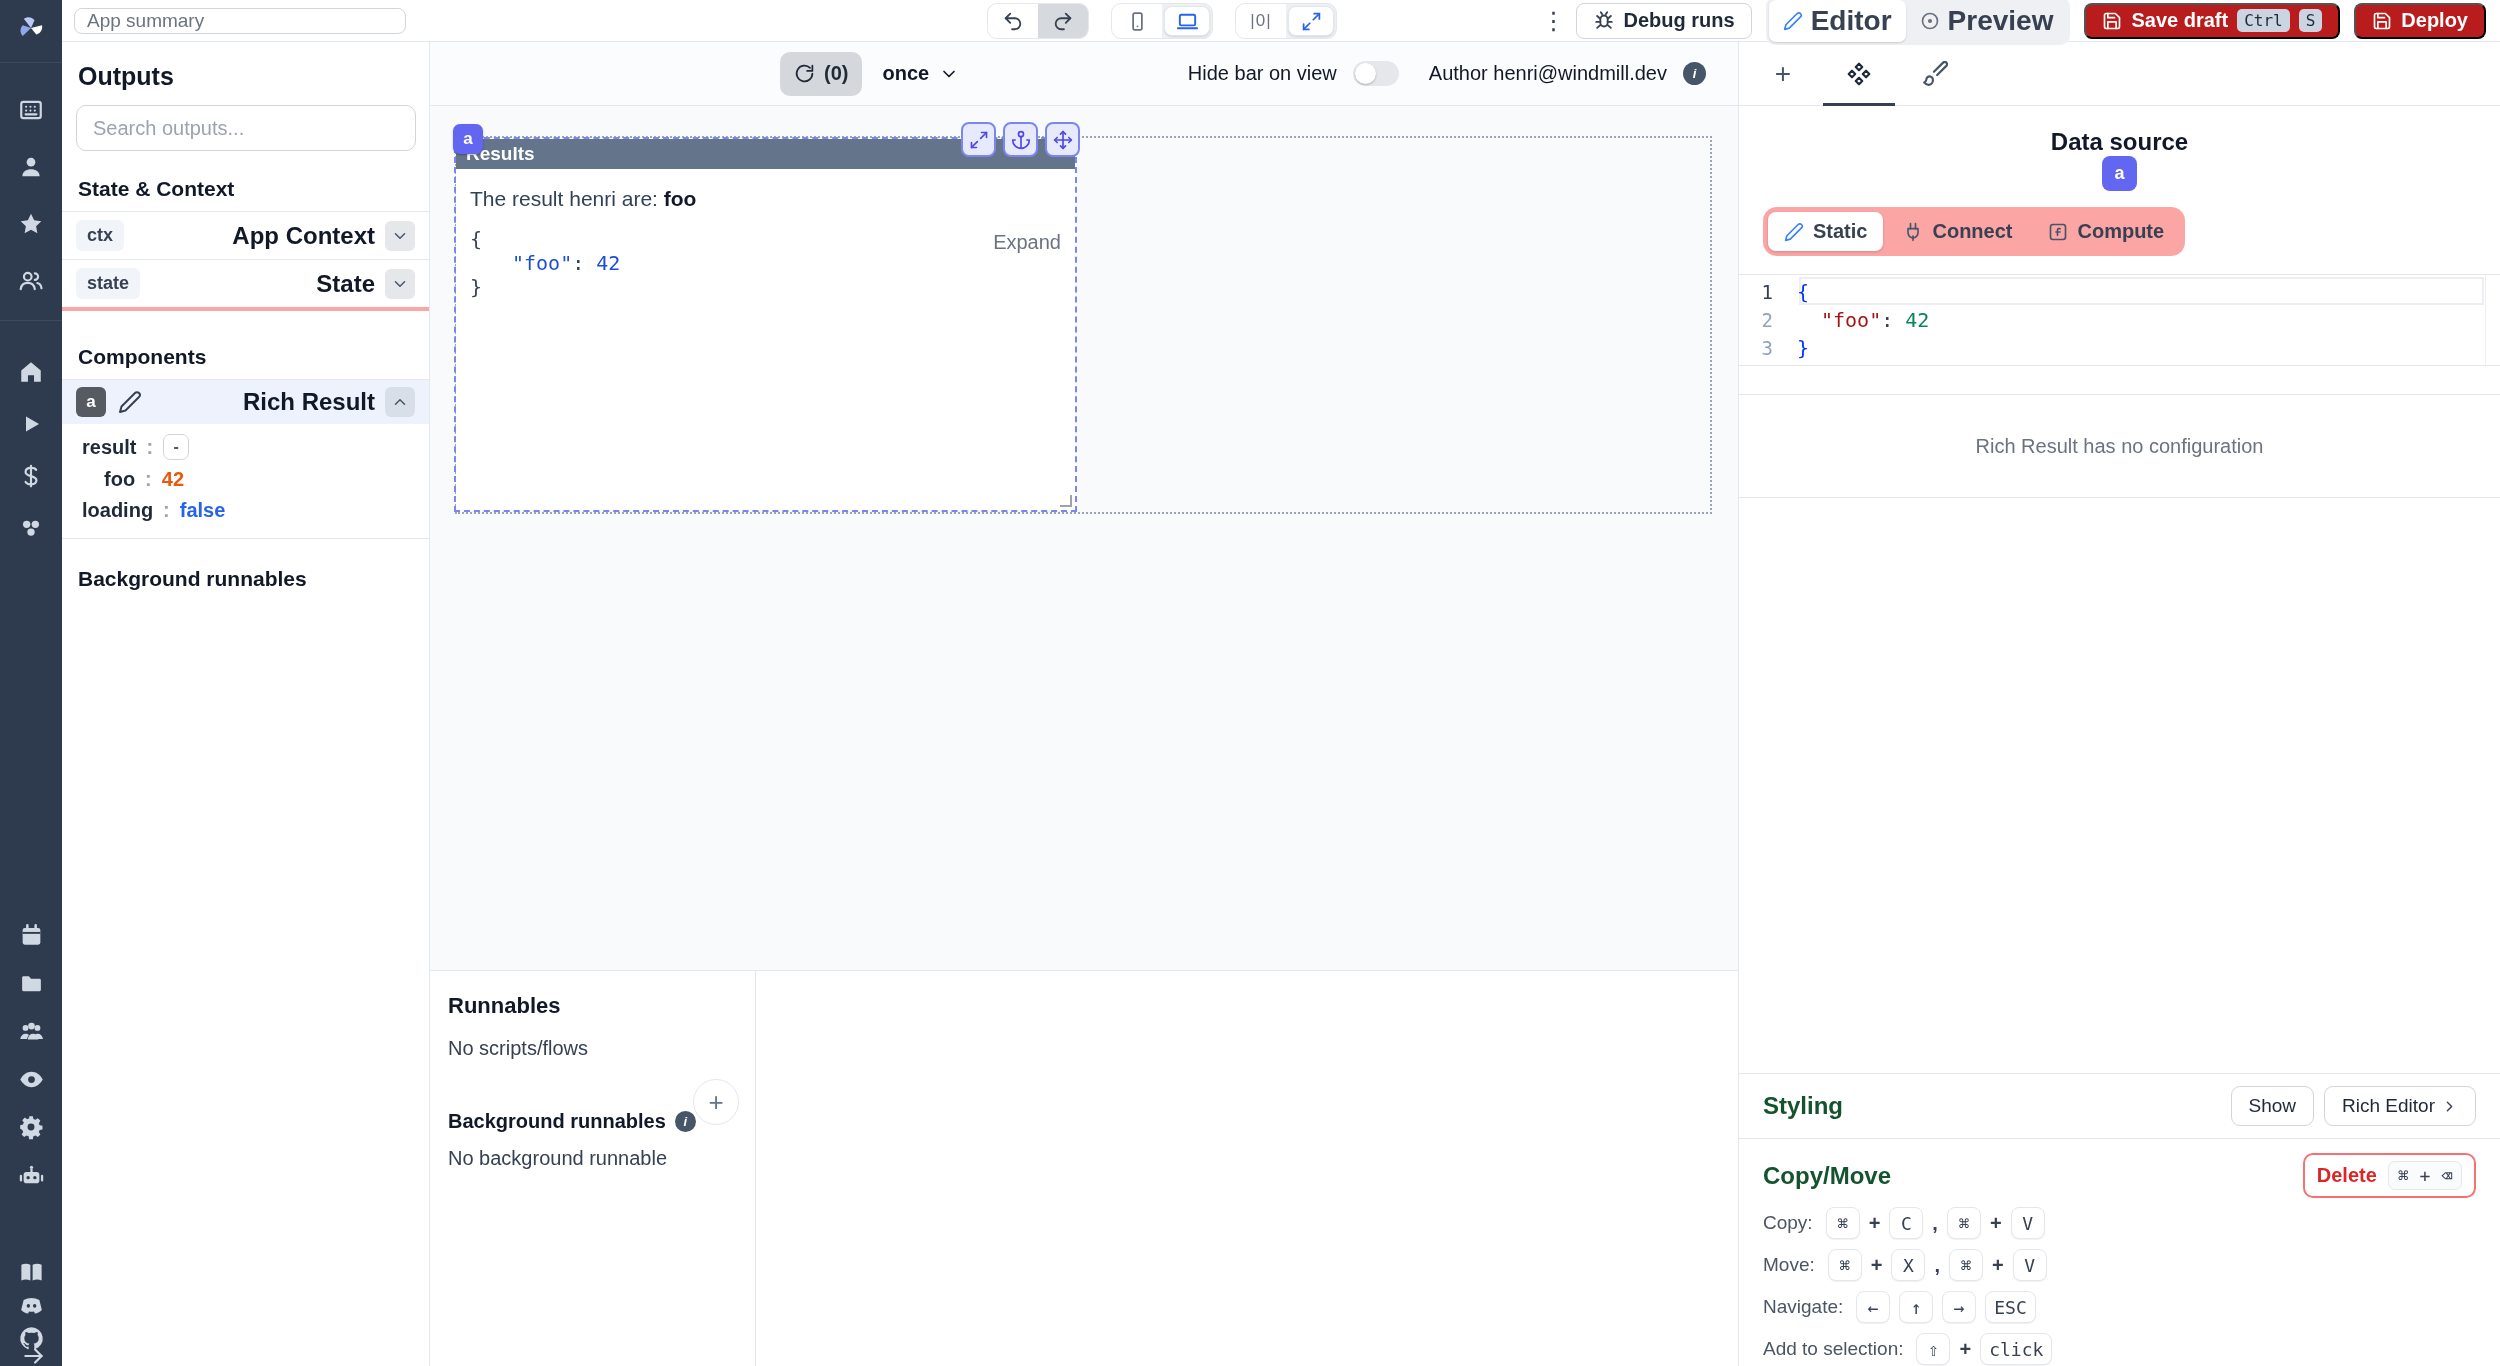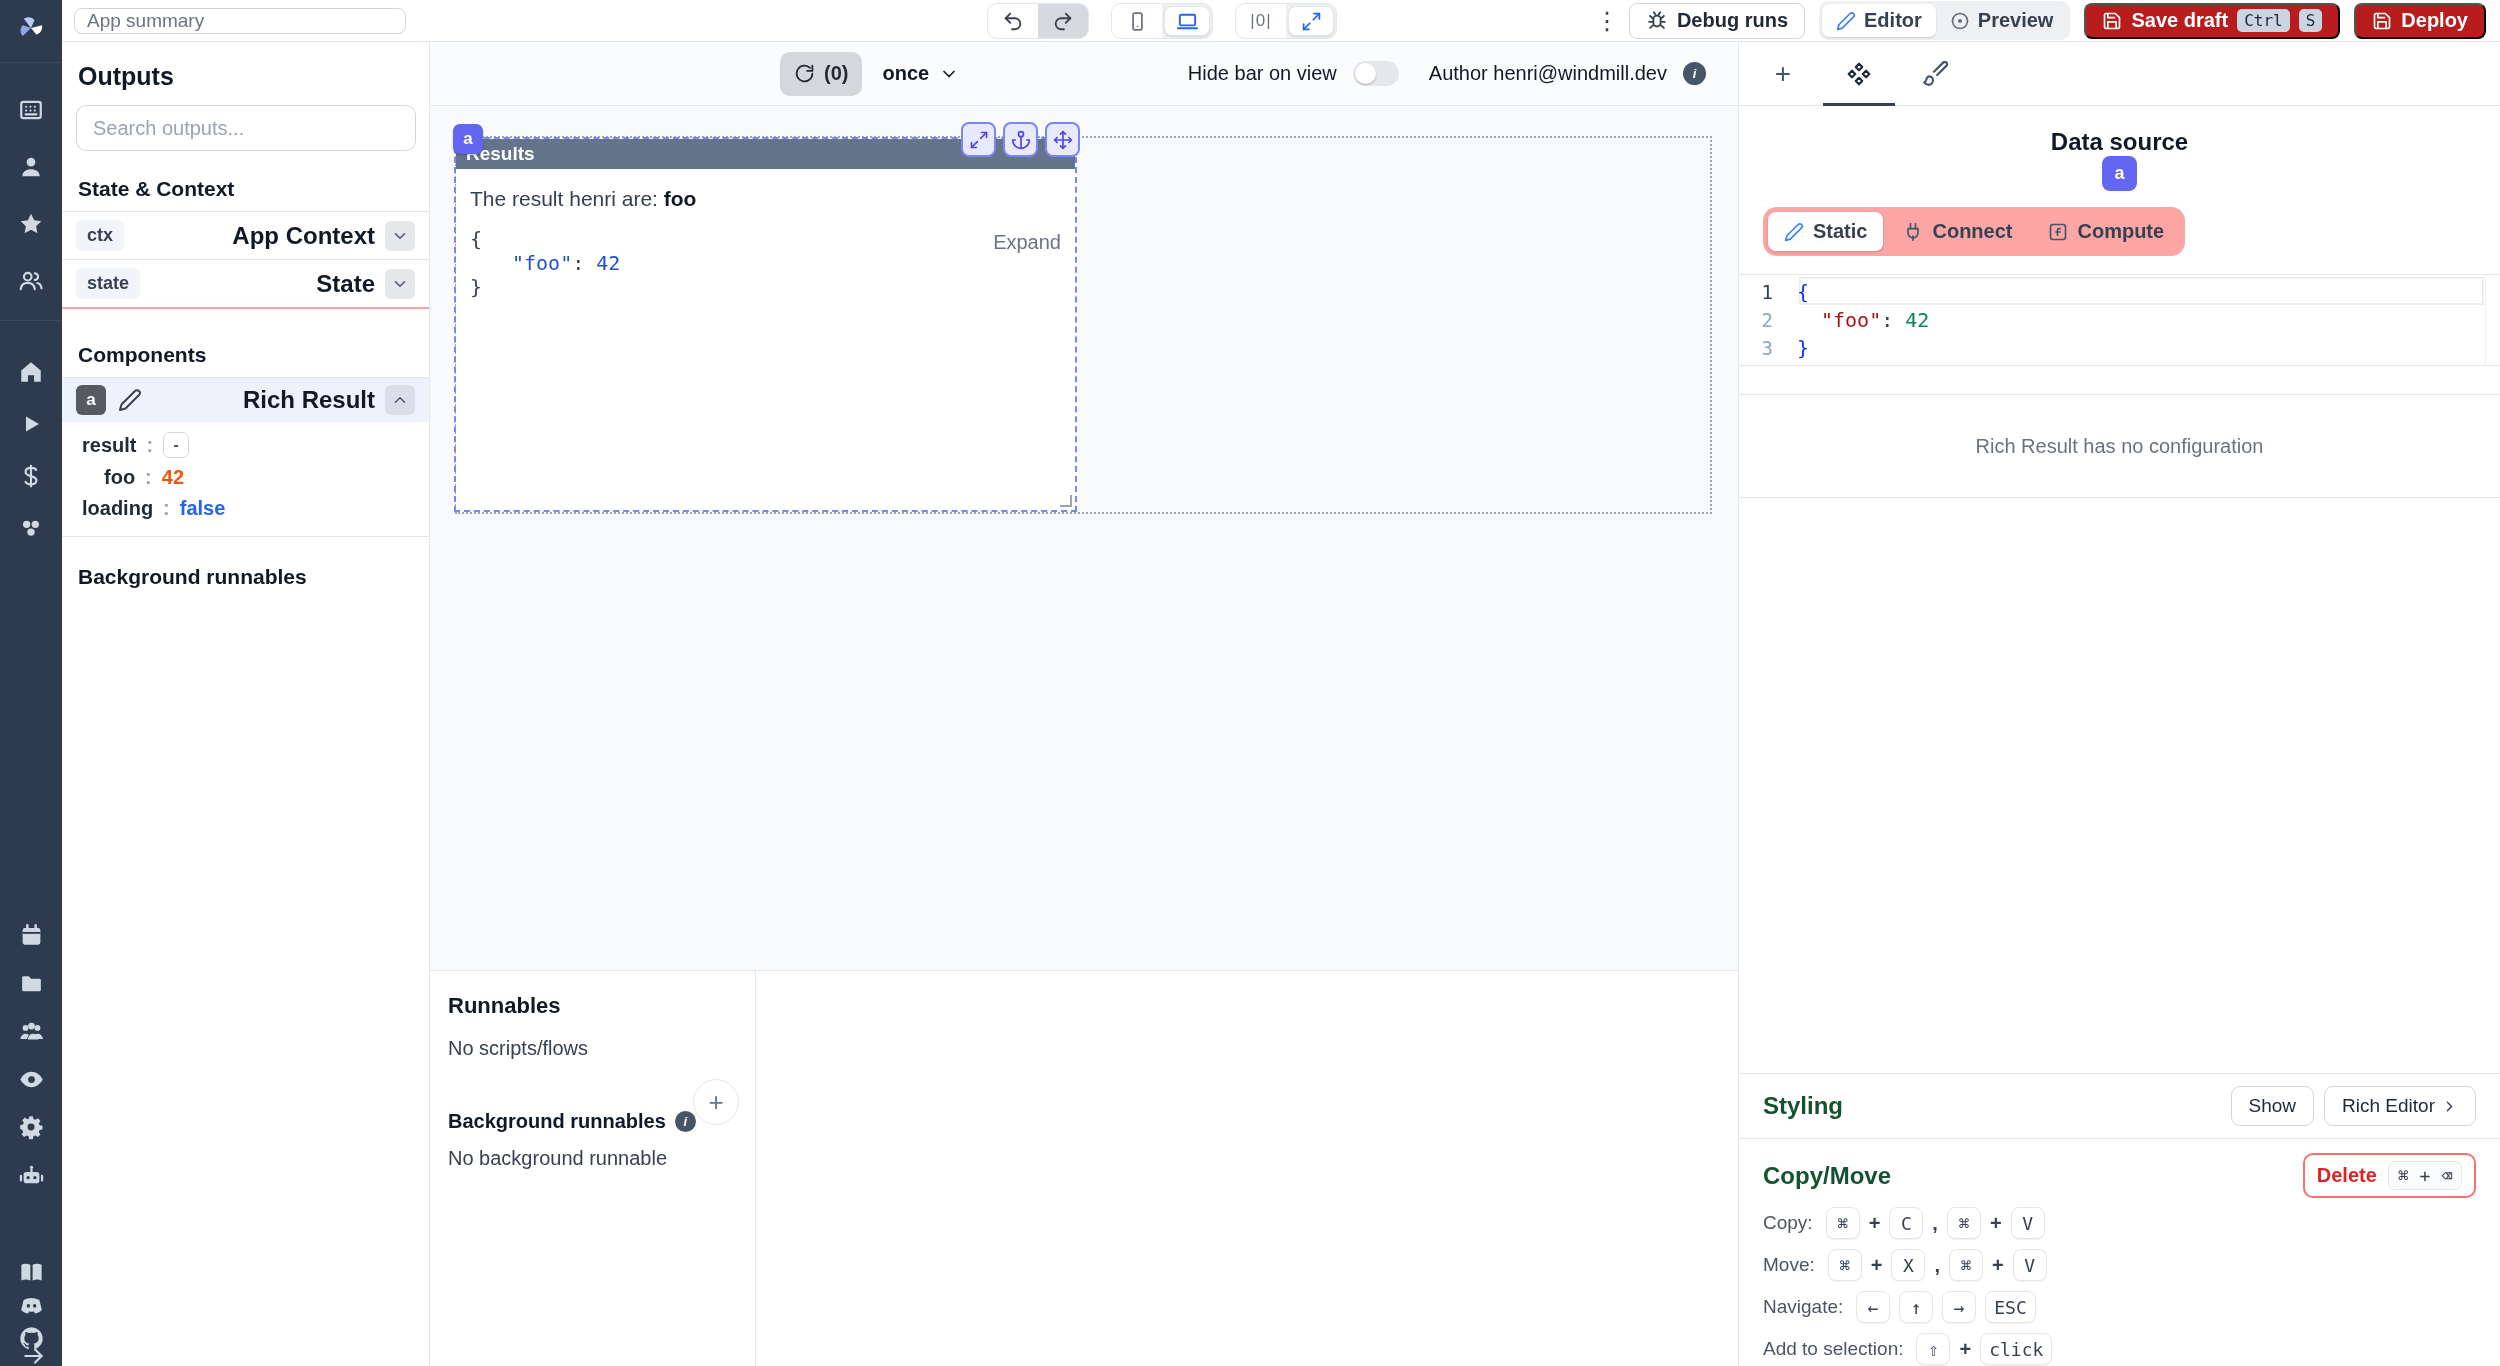--- a/index.html
+++ b/index.html
@@ -28,36 +28,36 @@
   .tool-seg { width:50px; display:grid; place-items:center; color:#374151; }
   .tool-seg.white { background:#fff; }
   .tool-seg.gray { background:#d6d9de; }
   .tool-seg.sel { background:#fff; margin:2px; border-radius:8px; border:1px solid #e2e8f0; box-shadow:0 1px 2px rgba(0,0,0,.12); color:#2563eb; width:46px; }
   .tool-seg .txt { font-size:17px; color:#6b7280; letter-spacing:1px; }
   .topbar-right { margin-left:auto; display:flex; align-items:center; gap:14px; padding-right:14px; }
   .kebab { font-size:24px; color:#374151; width:20px; text-align:center; }
   .btn { display:flex; align-items:center; gap:9px; height:36px; border-radius:8px; font-size:20px; font-weight:600; padding:0 16px; }
   .btn-outline { border:1px solid #d1d5db; background:#fff; color:#1f2937; }
   .seg-wrap { background:#eef0f3; border-radius:9px; padding:3px; display:flex; }
-  .seg-opt { display:flex; align-items:center; gap:8px; padding:5px 14px; border-radius:7px; font-size:20px; font-weight:600; color:#374151; }
+  .seg-opt { display:flex; align-items:center; gap:8px; padding:5px 14px; border-radius:7px; font-size:28px; font-weight:600; color:#374151; }
   .seg-opt.active { background:#fff; box-shadow:0 1px 2px rgba(0,0,0,.15); }
   .btn-primary { background:#b91c1c; color:#fff; }
   .kbd-chip { background:#cbd5e1; color:#1f2937; border-radius:5px; font-family:"DejaVu Sans Mono",monospace; font-size:16px; padding:2px 7px; font-weight:400; }
 
   
   .content { flex:1; display:flex; min-height:0; }
 
   
   .left-panel { width:368px; flex-shrink:0; border-right:1px solid #e2e8f0; background:#fff; overflow:hidden; }
   .lp-title { font-size:25px; font-weight:700; color:#111827; padding:20px 16px 14px; }
   .search-input { display:block; margin:0 14px; width:340px; height:46px; border:1px solid #d1d5db; border-radius:10px; padding:0 16px; font-size:20px; font-family:"Liberation Sans",sans-serif; color:#111827; }
   .search-input::placeholder { color:#9ca3af; }
   .lp-section { font-size:21px; font-weight:700; color:#111827; padding:26px 16px 10px; }
   .kv-row { display:flex; align-items:center; justify-content:space-between; padding:8px 14px; border-top:1px solid #e5e7eb; }
-  .kv-row.last { border-bottom:2px solid #fca5a5; }
+  .kv-row.last { border-bottom:4px solid #fca5a5; }
   .chip { background:#f1f5f9; border-radius:6px; padding:5px 11px; font-size:18px; font-weight:600; color:#374151; }
   .kv-right { display:flex; align-items:center; gap:10px; }
   .kv-type { font-size:24px; font-weight:700; color:#111827; }
   .chev-btn { width:30px; height:30px; border-radius:6px; background:#e5e7eb; display:grid; place-items:center; color:#475569; }
   .comp-row { display:flex; align-items:center; justify-content:space-between; padding:7px 14px; border-top:1px solid #e5e7eb; background:#eef2fc; }
   .comp-left { display:flex; align-items:center; gap:12px; }
   .badge-a-dark { width:30px; height:30px; border-radius:6px; background:#565a61; color:#fff; font-size:17px; font-weight:700; display:grid; place-items:center; }
   .pencil { color:#374151; }
   .tree { border-bottom:1px solid #e5e7eb; padding:6px 0 12px; }
   .tree-row { display:flex; align-items:center; gap:10px; padding:4px 14px 4px 20px; font-size:20px; font-weight:600; color:#1f2937; }

